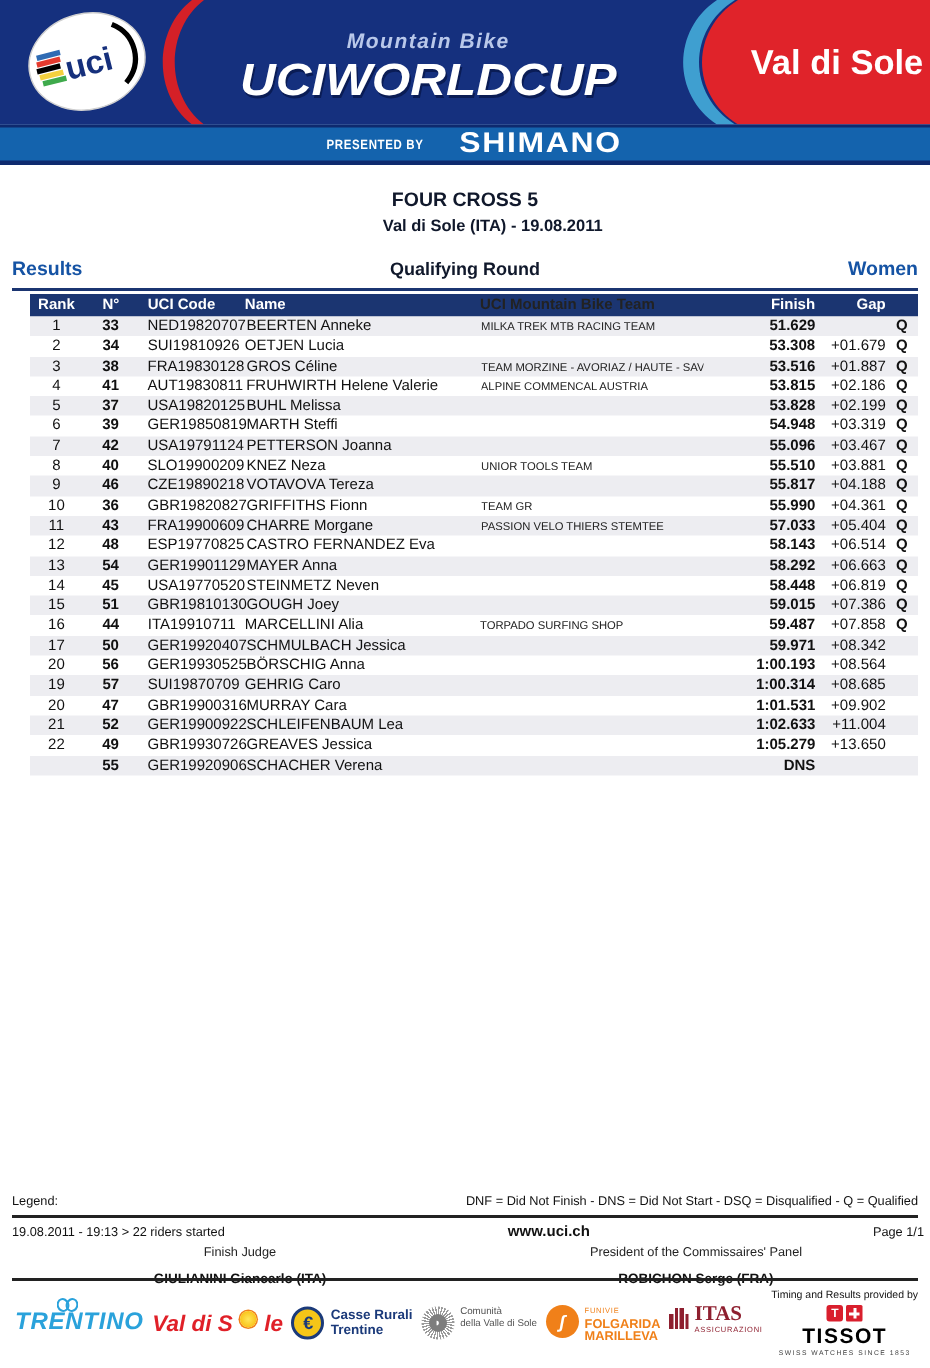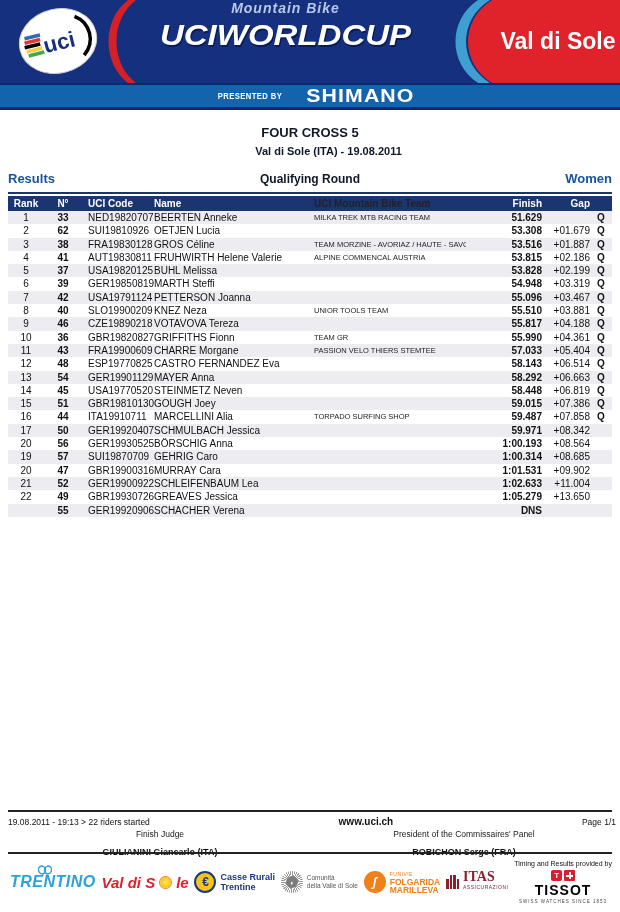--- a/index.html
+++ b/index.html
@@ -7,41 +7,41 @@
   .page {
     width:620px; height:912px; position:relative; background:#ffffff;
     font-family:"Liberation Sans", sans-serif; color:#111; overflow:hidden;
     margin:0 auto;
   }
   
   .banner { position:relative; height:83px; background:#15307e; overflow:hidden; }
   .uci-logo { position:absolute; left:14px; top:3px; }
   .red-swoosh { position:absolute; left:106px; top:0; }
   .wordmark { position:absolute; left:128px; top:0; width:315px; height:83px; text-align:center; }
-  .wm-top { color:#b9c8ea; font-style:italic; font-weight:bold; font-size:14px; letter-spacing:1px; margin-top:0; }
+  .wm-top { color:#b9c8ea; font-style:italic; font-weight:bold; font-size:14px; letter-spacing:1px; margin-top:19px; }
   .wm-main { color:#ffffff; font-style:italic; font-weight:bold; font-size:30px; letter-spacing:0px;
              transform:scaleX(1.1); transform-origin:center; text-shadow:1px 2px 0 #0a1c55; margin-top:2px; white-space:nowrap;}
   .venue { position:absolute; right:0; top:0; width:172px; height:83px; }
   .venue-text { position:absolute; left:48px; right:0; top:0; bottom:0; display:flex; align-items:center; justify-content:center;
                 color:#fff; font-weight:bold; font-size:23px; }
   
   .strip { height:27px; background:#1463ad; border-top:2px solid #0e2a6e; border-bottom:3px solid #0e2a6e;
            display:flex; align-items:center; justify-content:center; gap:24px; }
   .presented { color:#fff; font-weight:bold; font-size:9px; letter-spacing:0.5px; transform:scaleX(0.85); }
   .shimano { color:#fff; font-weight:bold; font-size:19px; letter-spacing:1px; transform:scaleX(1.12); }
   
   .event-title { text-align:center; font-weight:bold; font-size:13px; color:#10182b; margin-top:15px; }
   .event-sub   { text-align:center; font-weight:bold; font-size:11px; color:#10182b; margin-top:5px;padding-left:37px; }
   .section-row { display:flex; align-items:baseline; margin:14px 8px 0 8px; }
   .sec-left  { width:150px; color:#1553a4; font-weight:bold; font-size:13px; }
   .sec-center{ flex:1; text-align:center; color:#10182b; font-weight:bold; font-size:12px; }
   .sec-right { width:150px; text-align:right; color:#1553a4; font-weight:bold; font-size:13px; }
   .rule { height:2px; background:#1b3571; margin:6px 8px 0 8px; }
   
-  .table { margin:2px 8px 0 8px; font-size:10px; }
+  .table { margin:2px 8px 0 20px; font-size:10px; }
   .thead { display:flex; background:#1b3571; color:#fff; font-weight:bold; height:15px; line-height:15px; }
   .trow  { display:flex; height:13.3px; line-height:13.3px; }
   .trow.shade { background:#ededf1; }
   .c-rank  { width:36px;  text-align:center; }
   .c-no    { width:38px;  text-align:center; font-weight:bold; }
   .c-code  { width:70px;  padding-left:6px; }
   .c-name  { width:162px; padding-left:2px; }
   .c-team  { width:152px; font-size:7.5px; line-height:14px; color:#222; overflow:hidden; white-space:nowrap; }
   .c-finish{ width:76px;  text-align:right; font-weight:bold; }
   .c-gap   { width:48px;  text-align:right; }
@@ -56,21 +56,21 @@
   .fg-top { display:flex; justify-content:space-between; align-items:baseline; }
   .fg-site { font-weight:bold; font-size:10px; }
   .officials { display:flex; margin-top:2px; }
   .official { width:50%; text-align:center; }
   .official .role { font-size:8.5px; color:#222; }
   .official .name { font-weight:bold; font-size:9px; margin-top:8px; }
   .footer-rule2 { position:absolute; left:8px; right:8px; top:852px; height:2px; background:#222; }
   
   .sponsors { position:absolute; left:10px; right:8px; top:856px; height:52px; display:flex;
               align-items:center; justify-content:space-between; }
-  .sp { display:flex; align-items:center; gap:4px; }
+  .sp { display:flex; align-items:flex-start; gap:4px; }
   .sp-trentino { color:#2aa2db; font-weight:bold; font-style:italic; font-size:16px; letter-spacing:0.5px; position:relative; }
   .butterfly { position:absolute; top:-8px; left:28px; }
   .sp-vds { color:#e02028; font-weight:bold; font-style:italic; font-size:15px; white-space:nowrap; }
   .sun { display:inline-block; width:11px; height:11px; background:radial-gradient(#ffe65a, #f7b500); border-radius:50%;
          box-shadow:0 0 0 1px #f08019; margin:0 1px; vertical-align:-1px; }
   .sp-casse-text { color:#1b3a7a; font-weight:bold; font-size:9px; line-height:10px; }
   .circle-casse { width:22px; height:22px; border-radius:50%; background:#f5c518; border:2px solid #1b3a7a;
                   color:#1b3a7a; font-weight:bold; font-size:12px; display:flex; align-items:center; justify-content:center; }
   .circle-com { width:22px; height:22px; border-radius:50%;
                 background:repeating-conic-gradient(#9a9a9a 0deg 6deg, #ffffff 6deg 12deg);
@@ -166,21 +166,21 @@
       <div class="c-code">NED19820707</div>
       <div class="c-name">BEERTEN Anneke</div>
       <div class="c-team">MILKA TREK MTB RACING TEAM</div>
       <div class="c-finish">51.629</div>
       <div class="c-gap"></div>
       <div class="c-q">Q</div>
     </div>
 
     <div class="trow">
       <div class="c-rank">2</div>
-      <div class="c-no">62</div>
+      <div class="c-no">34</div>
       <div class="c-code">SUI19810926</div>
       <div class="c-name">OETJEN Lucia</div>
       <div class="c-team"></div>
       <div class="c-finish">53.308</div>
       <div class="c-gap">+01.679</div>
       <div class="c-q">Q</div>
     </div>
 
     <div class="trow shade">
       <div class="c-rank">3</div>
@@ -408,20 +408,24 @@
       <div class="c-code">GER19920906</div>
       <div class="c-name">SCHACHER Verena</div>
       <div class="c-team"></div>
       <div class="c-finish">DNS</div>
       <div class="c-gap"></div>
       <div class="c-q"></div>
     </div>
   </div>
   </div>
 
+  <div class="legend-row">
+    <span>Legend:</span>
+    <span>DNF = Did Not Finish - DNS = Did Not Start - DSQ = Disqualified - Q = Qualified</span>
+  </div>
   <div class="footer-rule1"></div>
 
   <div class="footer-grid">
     <div class="fg-top">
       <span>19.08.2011 - 19:13 &gt; 22 riders started</span>
       <span class="fg-site">www.uci.ch</span>
       <span>Page 1/1</span>
     </div>
     <div class="officials">
       <div class="official">

